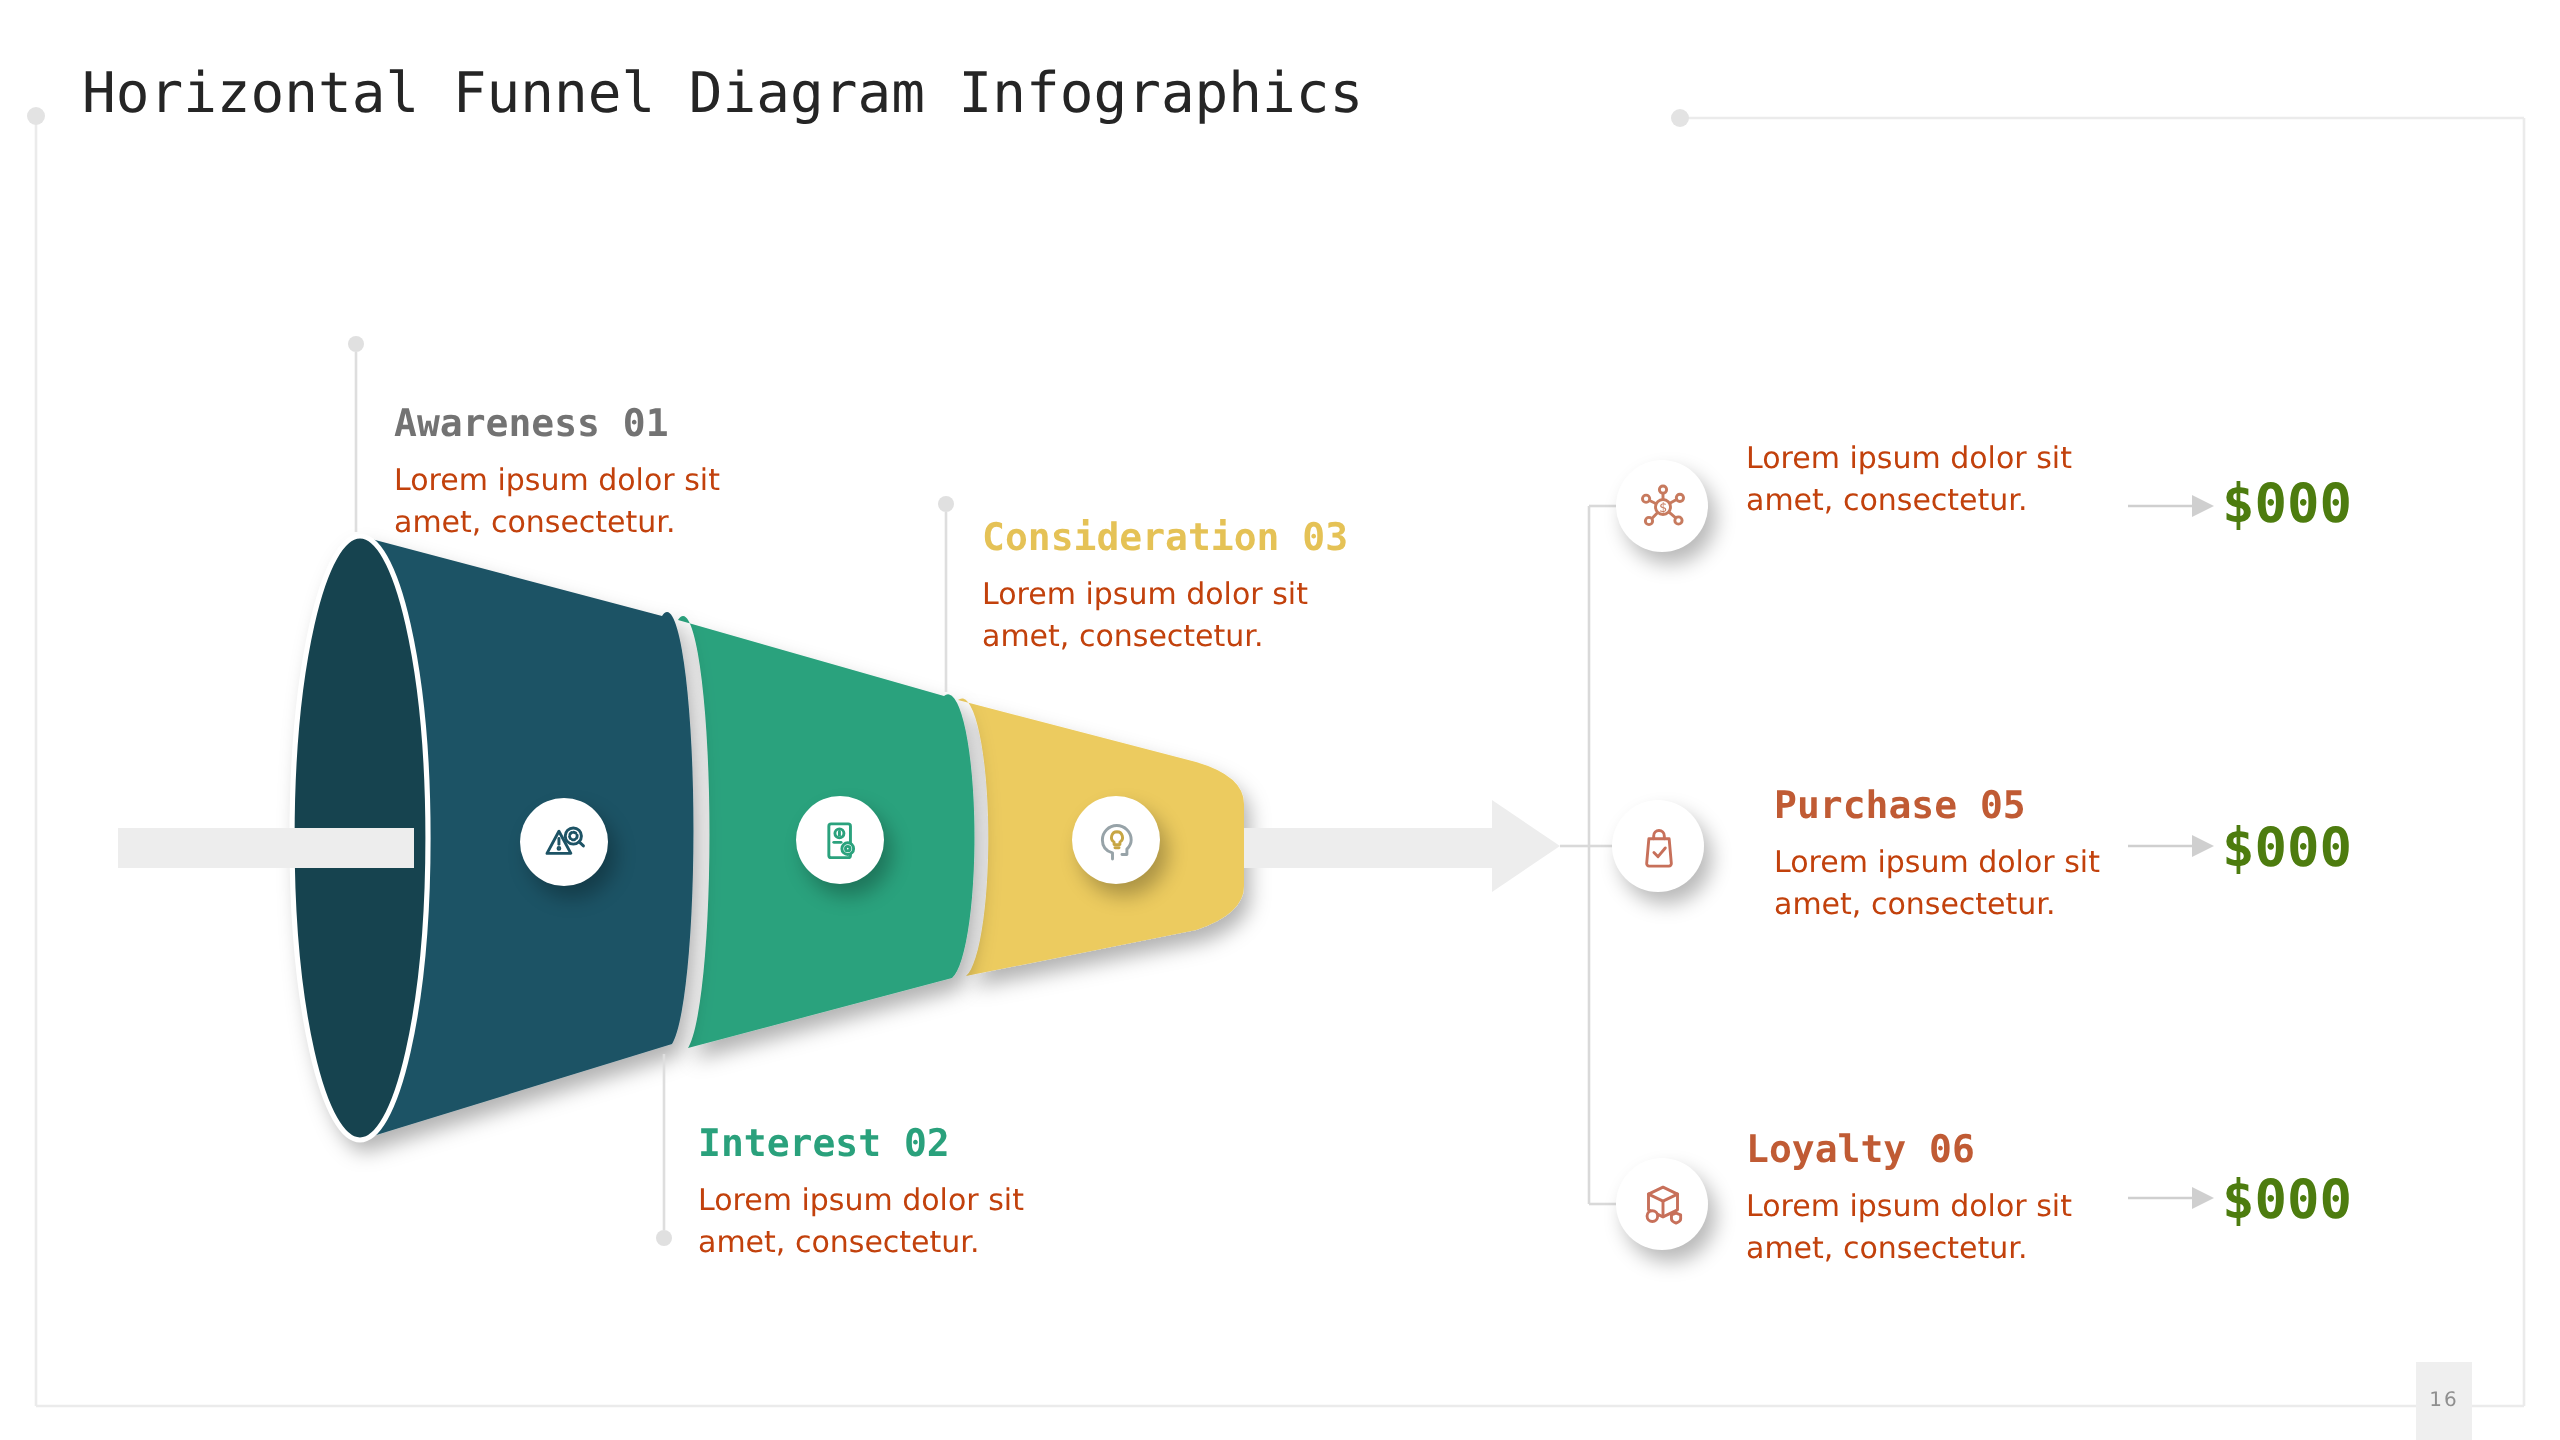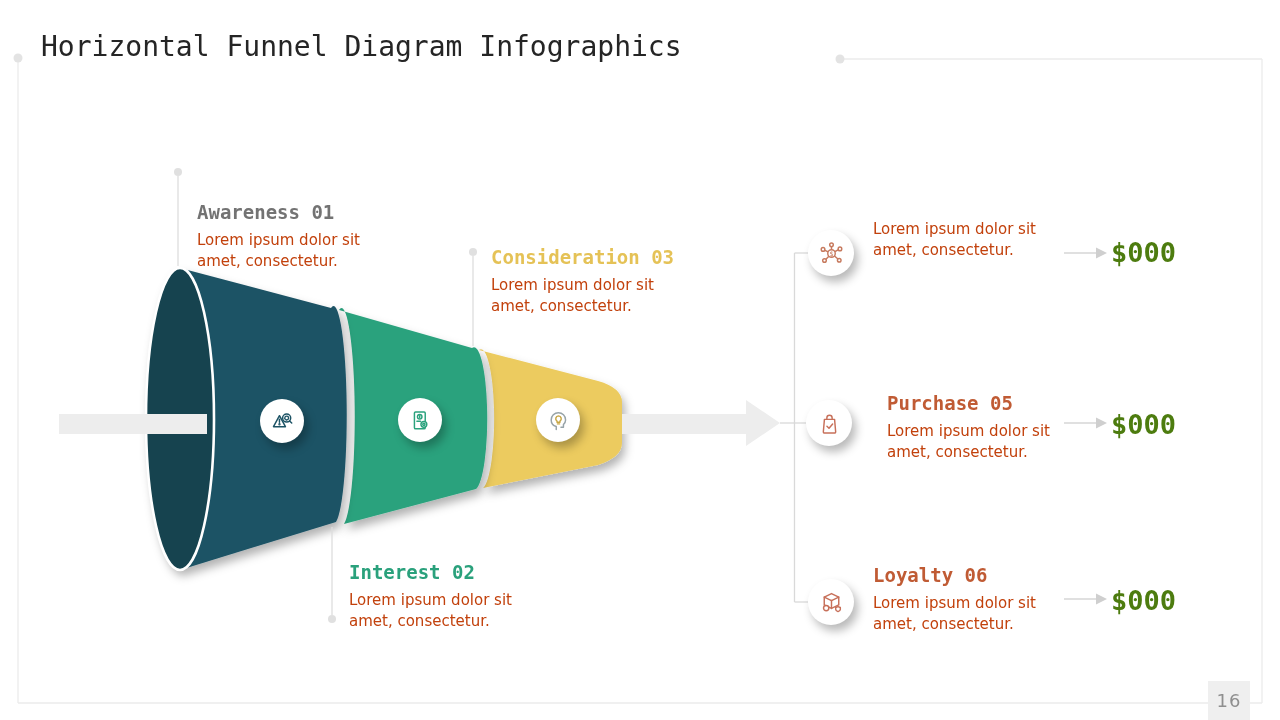--- a/index.html
+++ b/index.html
@@ -6,29 +6,29 @@
   #slide{position:relative;width:1280px;height:720px;background:#ffffff;overflow:hidden;
          font-family:"DejaVu Sans", sans-serif;}
   #gfx{position:absolute;left:0;top:0;width:1280px;height:720px;}
   .abs{position:absolute;}
   .slide-title{left:41px;top:30px;font-family:"DejaVu Sans Mono",monospace;
     font-size:28px;font-weight:400;color:#252525;letter-spacing:0;white-space:nowrap;}
   .stage-label{position:absolute;}
   .stage-title{font-family:"DejaVu Sans Mono",monospace;font-weight:700;font-size:19px;
     white-space:nowrap;margin:0 0 7px 0;}
   .stage-desc{font-size:15px;color:#c2410c;line-height:1.38;width:186px;margin:0;}
-  .c-teal{color:#737373;margin-top:40px;} .c-green{color:#2AA17C;} .c-yellow{color:#E5C256;} .c-orange{color:#C05B34;}
+  .c-teal{color:#737373;margin-top:40px;} .c-green{color:#2AA17C;} .c-yellow{color:#E5C256;margin-top:12px;} .c-orange{color:#C05B34;}
   .icon-circle{position:absolute;background:#fff;border-radius:50%;
     box-shadow:4px 6px 10px rgba(0,0,0,0.28);display:flex;align-items:center;justify-content:center;}
   .icon-circle.sz44{width:44px;height:44px;}
   .icon-circle.sz46{width:46px;height:46px;}
   .money{position:absolute;font-family:"DejaVu Sans Mono",monospace;font-weight:700;
     font-size:27px;color:#4d7c0f;white-space:nowrap;}
-  .page-box{position:absolute;left:1208px;top:681px;width:42px;height:39px;background:#EFEFEF;
-    display:flex;align-items:center;justify-content:center;font-size:18px;color:#8F8F8F;
+  .page-box{position:absolute;left:1208px;top:681px;width:28px;height:39px;background:#EFEFEF;
+    display:flex;align-items:center;justify-content:center;font-size:10px;color:#8F8F8F;
     font-family:"DejaVu Sans",sans-serif;letter-spacing:1px;}
   svg{display:block;}
 </style>
 </head>
 <body>
 
 <div id="slide">
 
   <svg id="gfx" viewBox="0 0 1280 720">
     <defs>

